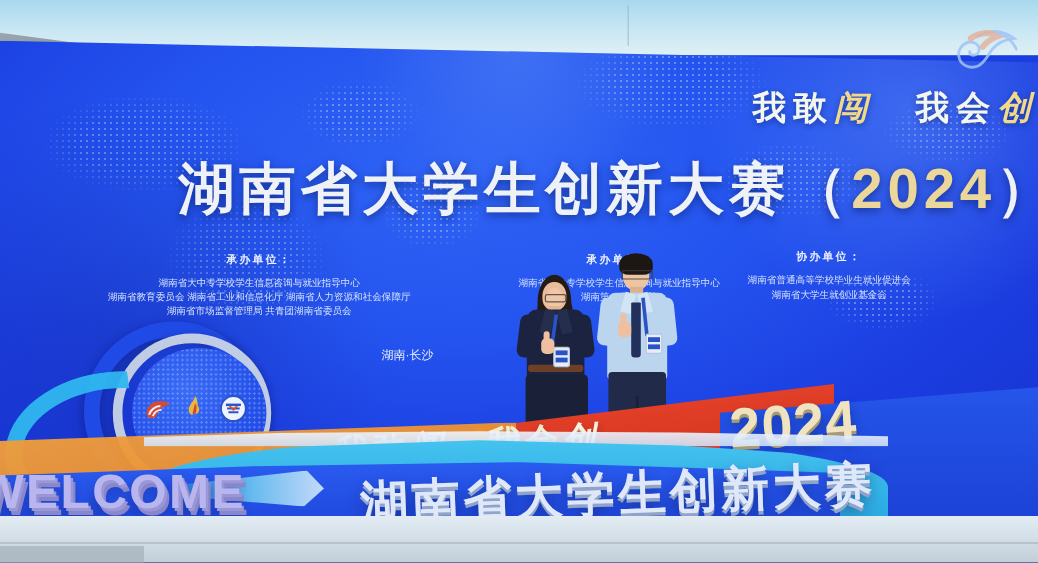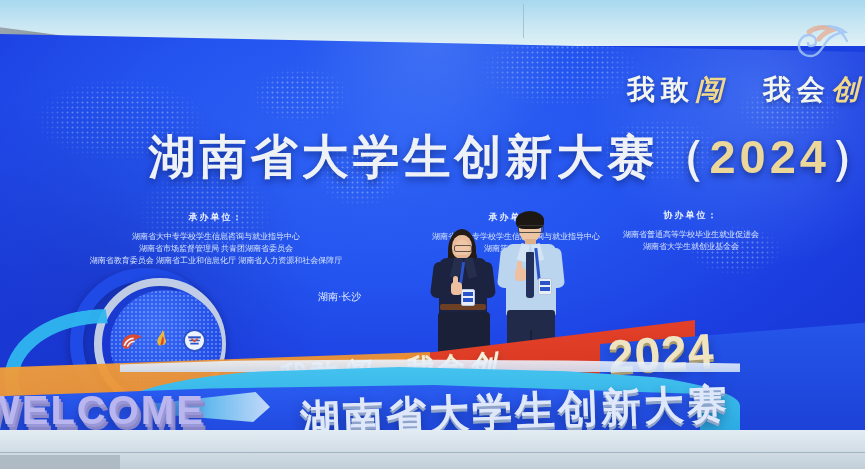--- a/index.html
+++ b/index.html
@@ -276,22 +276,22 @@
     <span>我敢</span><span class="hl">闯</span><span class="gap"></span><span>我会</span><span class="hl">创</span>
   </div>
 
   <div class="maintitle">
     <span>湖南省大学生创新大赛（</span><span class="y">2024</span><span>）</span>
   </div>
 
   <div class="orgcol c-left">
     <div class="hd">承办单位：</div>
     <div class="ln">湖南省大中专学校学生信息咨询与就业指导中心</div>
+    <div class="ln">湖南省教育委员会    湖南省工业和信息化厅    湖南省人力资源和社会保障厅</div>
     <div class="ln">湖南省市场监督管理局        共青团湖南省委员会</div>
-    <div class="ln">湖南省教育委员会    湖南省工业和信息化厅    湖南省人力资源和社会保障厅</div>
   </div>
 
   <div class="orgcol c-mid">
     <div class="hd">承办单位：</div>
     <div class="ln">湖南省大中专学校学生信息咨询与就业指导中心</div>
     <div class="ln">湖南第一师范学院</div>
   </div>
 
   <div class="orgcol c-right">
     <div class="hd">协办单位：</div>

